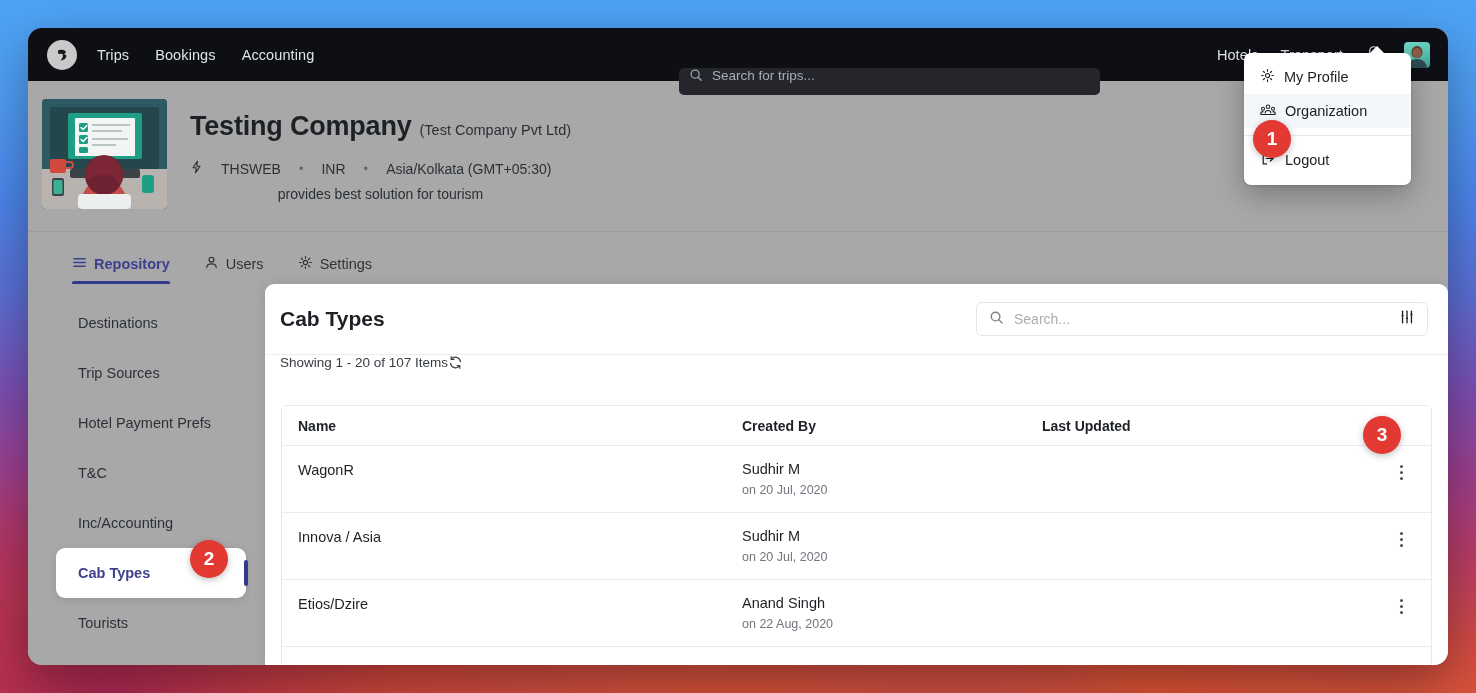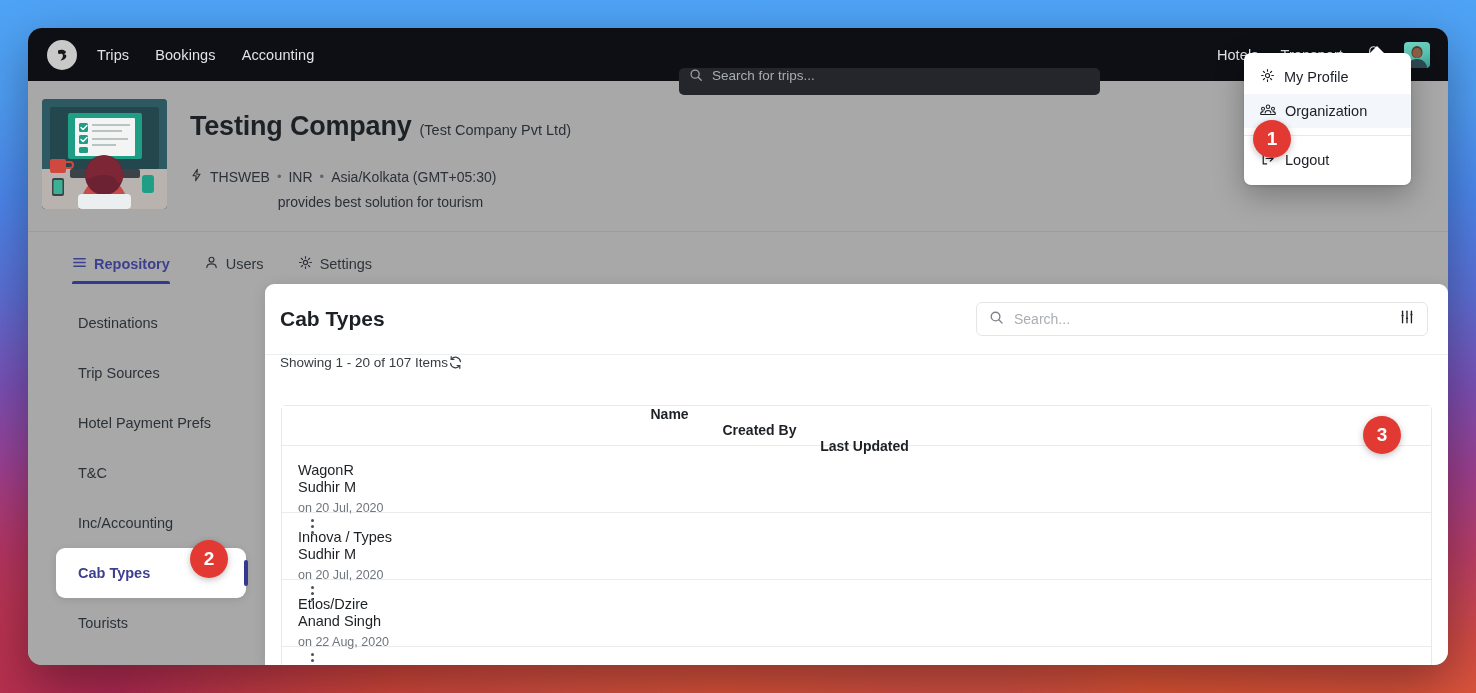--- a/index.html
+++ b/index.html
@@ -136,23 +136,23 @@
     position: relative;
     background: #2f5b63;
   }
   .company-info { margin-left: 23px; padding-top: 12px; }
   .company-title-row { display: flex; align-items: baseline; gap: 8px; }
   .company-name {
     font-size: 27px; font-weight: bold; color: #1d2125; letter-spacing: -.2px;
   }
   .company-legal { font-size: 14.5px; color: #2b3036; }
   .company-meta {
-    margin-top: 26px;
+    margin-top: 18px;
     font-size: 14px; color: #2c3138;
-    display: flex; align-items: center; gap: 7px;
+    display: flex; align-items: center; gap: 18px;
   }
   .dot-sep { color: #5f666e; font-size: 13px; }
   .company-desc { margin-top: 9px; font-size: 14px; color: #2b3036; text-align: center; }
 
   
   .tabsbar {
     height: 53px; background: #a8a8a8;
     display: flex; align-items: flex-end;
     padding-left: 44px; gap: 34px;
     border-top: 1px solid #9d9d9d;
@@ -234,21 +234,20 @@
     padding-left: 15px;
     font-size: 13.5px; color: #373c42;
   }
   .refresh { cursor: pointer; display: flex; }
 
   .table { margin: 0 16px; border: 1px solid #e7e9ec; border-radius: 5px; border-bottom: none; }
   .trow {
     display: flex; align-items: flex-start;
     border-bottom: 1px solid #e9ebee;
     position: relative;
-    flex-direction: column;
   }
   .trow:last-child { border-bottom: none; }
   .thead {
     height: 40px; align-items: center;
     background: #fff;
   }
   .thead .cell { font-size: 14px; font-weight: bold; color: #1d2125; }
   .cell { padding: 0 0 0 16px; }
   .c-name { width: 444px; flex: none; }
   .c-by   { width: 300px; flex: none; }
@@ -487,21 +486,21 @@
           <div class="cell c-act">
               <span class="kebab">
                 <i></i>
                 <i></i>
                 <i></i>
               </span>
             </div>
         </div>
 
         <div class="trow data">
-          <div class="cell c-name"><span class="r-name">Innova / Types</span></div>
+          <div class="cell c-name"><span class="r-name">Innova / Asia</span></div>
           <div class="cell c-by">
             <div class="r-by">Sudhir M</div>
             <div class="r-date">on 20 Jul, 2020</div>
           </div>
           <div class="cell c-upd"><span></span></div>
           <div class="cell c-act">
               <span class="kebab">
                 <i></i>
                 <i></i>
                 <i></i>

